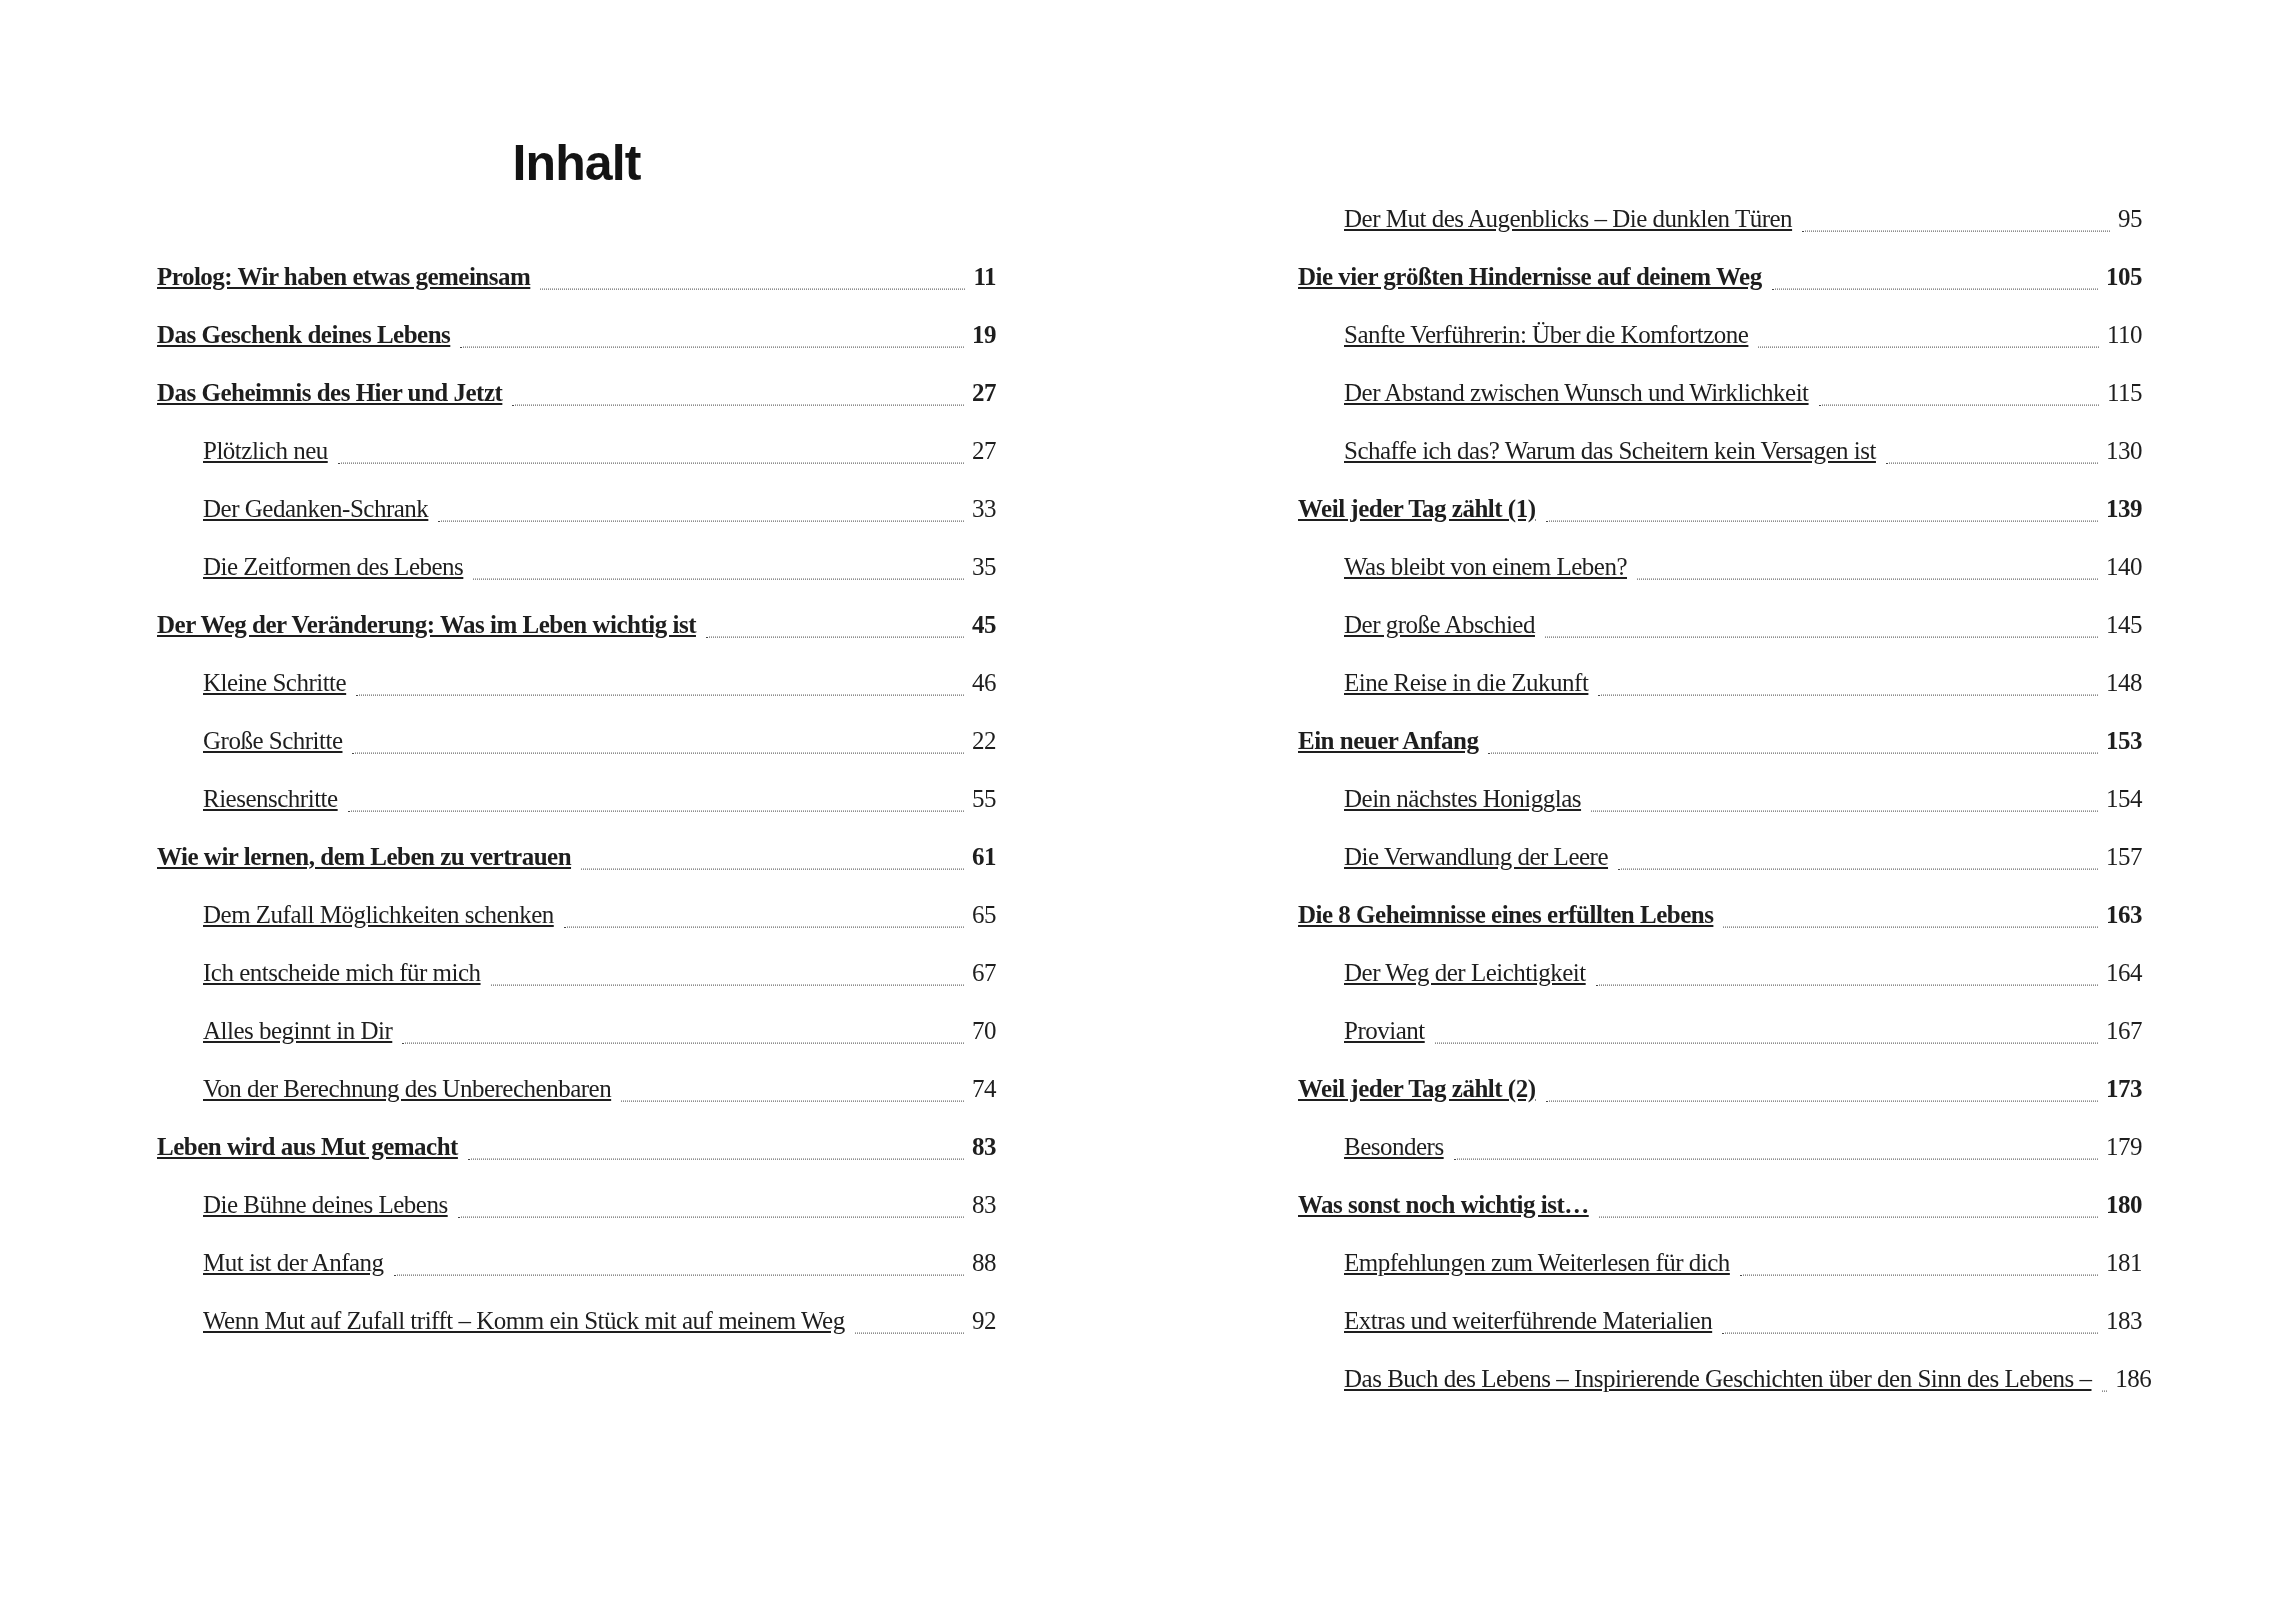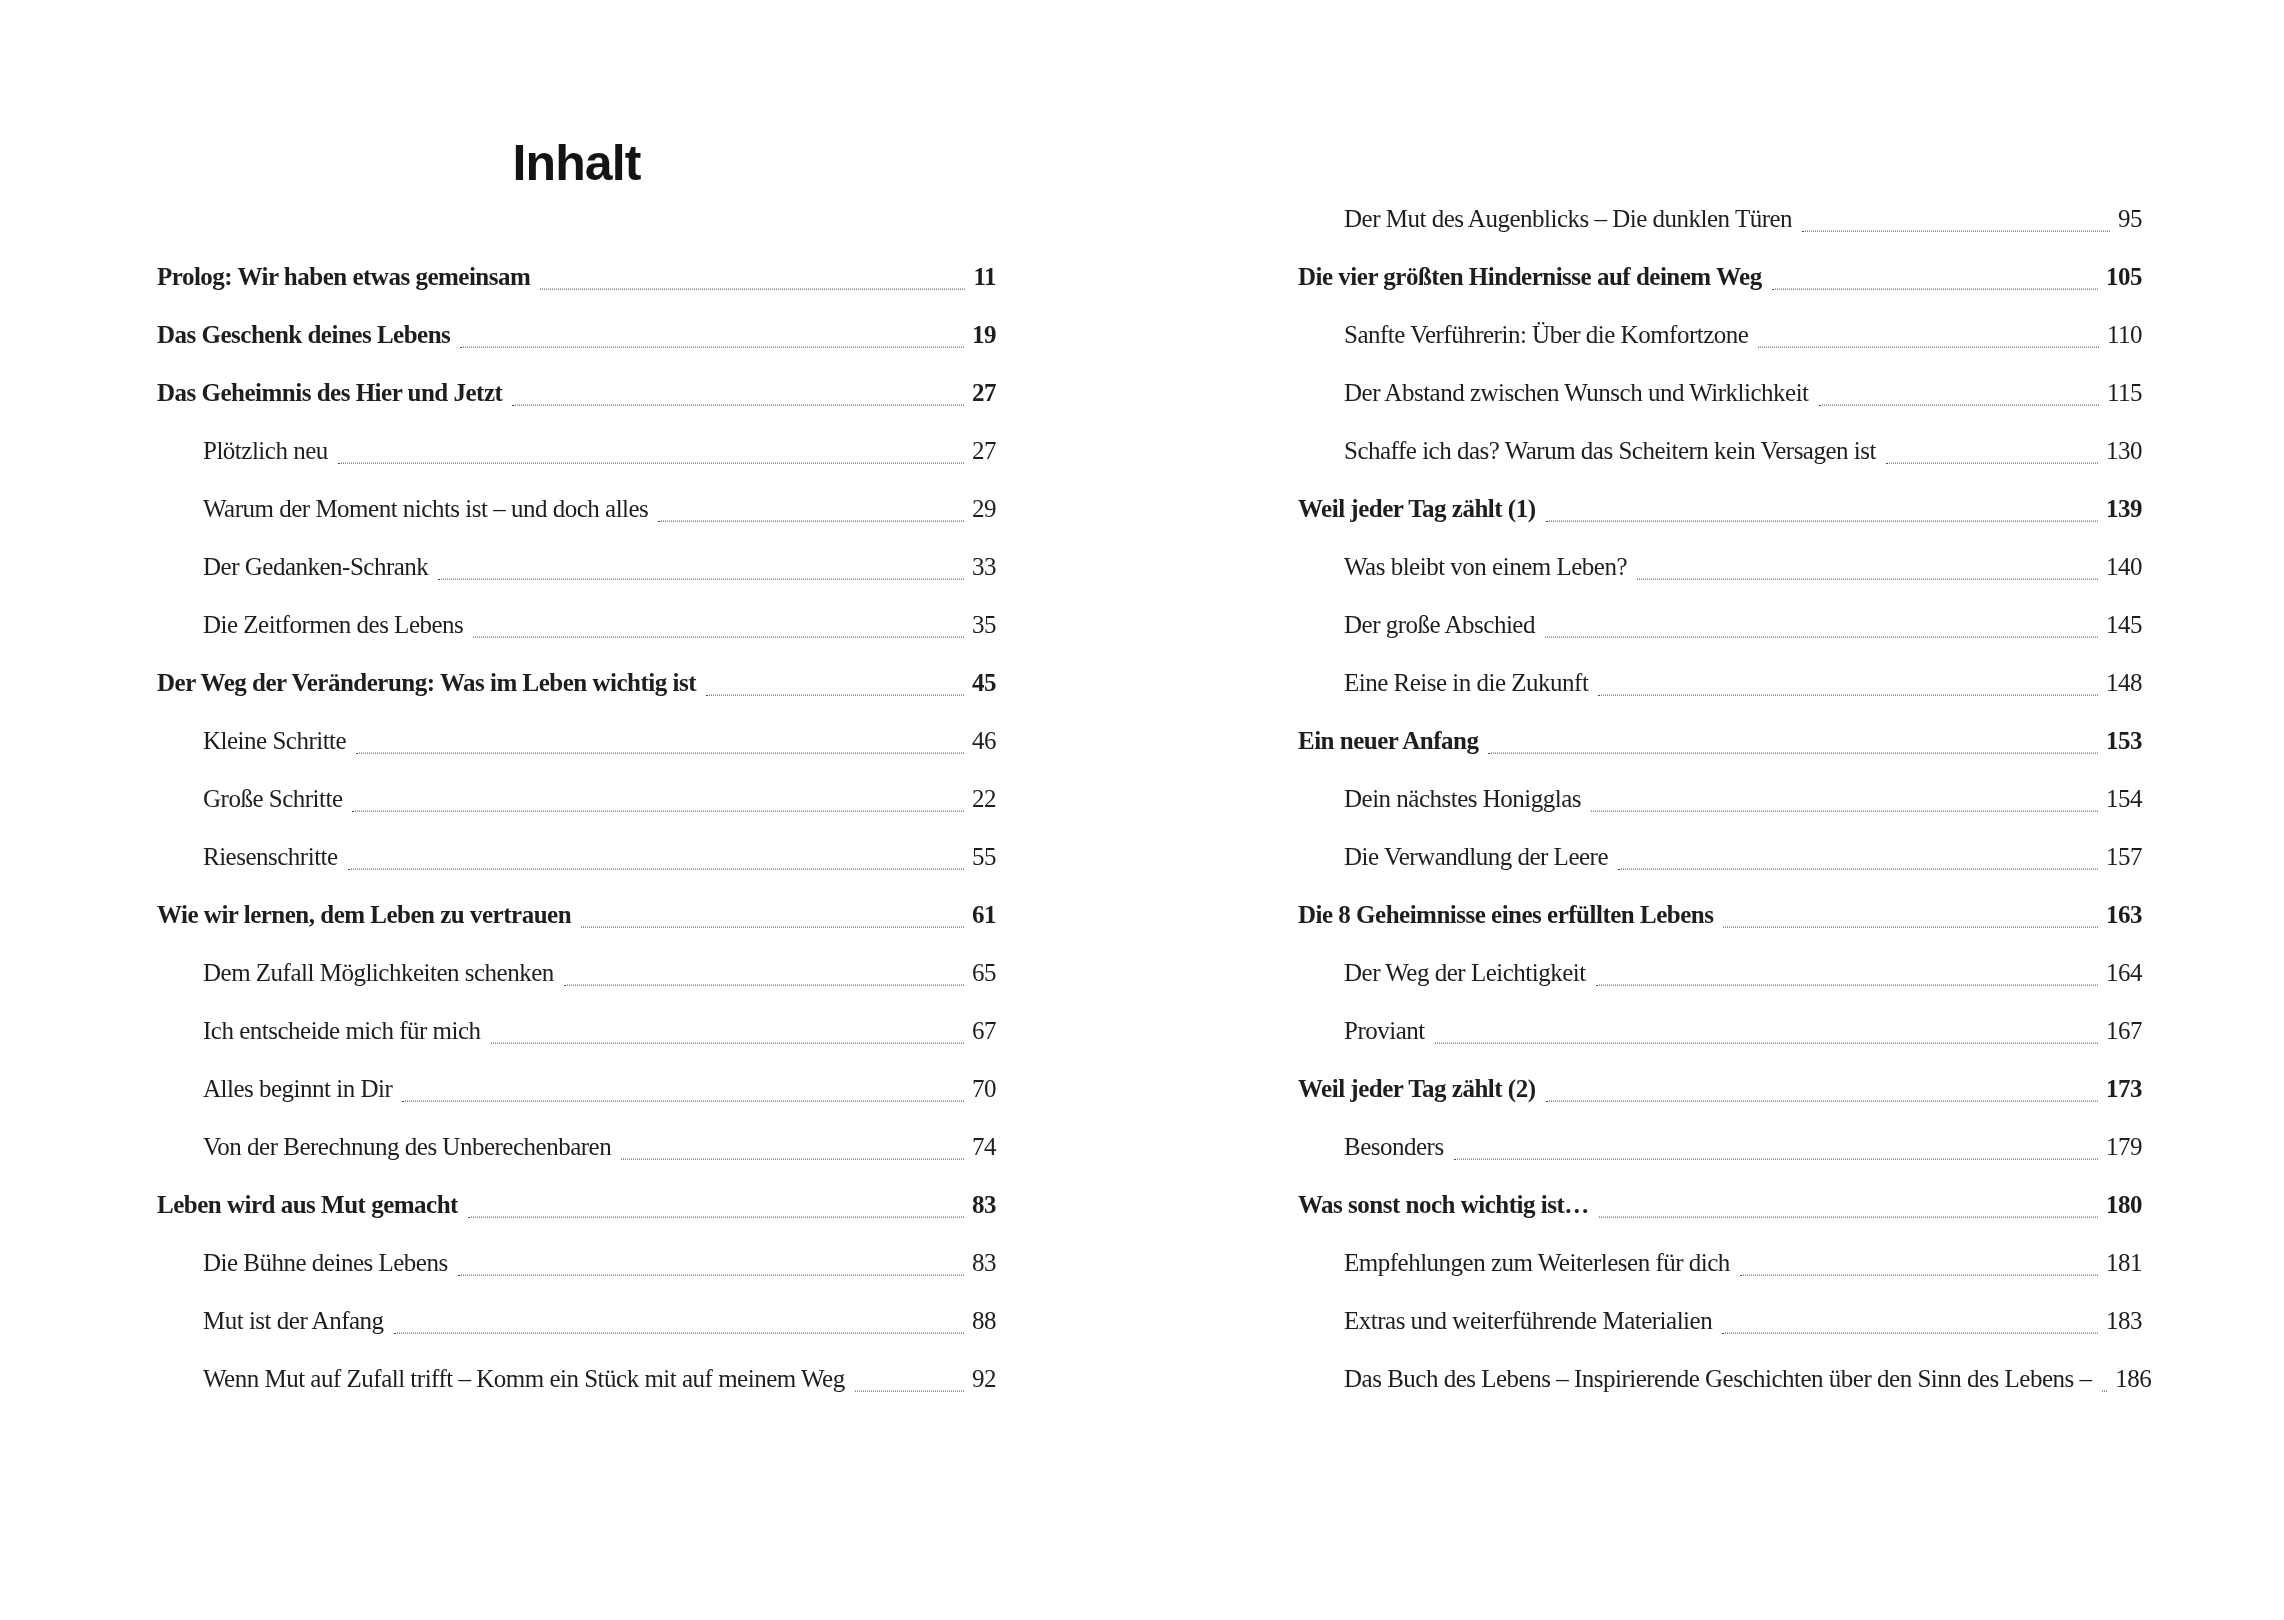--- a/index.html
+++ b/index.html
@@ -51,20 +51,21 @@
     white-space: nowrap;
   }
   .row.chapter {
     font-weight: 700;
   }
   .row.sub {
     padding-left: 46px;
   }
   .label {
     flex: 0 0 auto;
+    text-decoration: underline;
   }
   .dots {
     flex: 1 1 auto;
     min-width: 5.5px;
     border-bottom: 1.8px dotted #454545;
     margin: 0 8.2px 0 10px;
     transform: translateY(4.6px);
   }
   .num {
     flex: 0 0 auto;
@@ -91,25 +92,20 @@
       <span class="label">Das Geheimnis des Hier und Jetzt</span>
       <span class="dots"></span>
       <span class="num">27</span>
     </div>
     <div class="row sub">
       <span class="label">Plötzlich neu</span>
       <span class="dots"></span>
       <span class="num">27</span>
     </div>
     <div class="row sub">
-      <span class="label">Warum der Moment nichts ist – und doch alles</span>
-      <span class="dots"></span>
-      <span class="num">29</span>
-    </div>
-    <div class="row sub">
       <span class="label">Der Gedanken-Schrank</span>
       <span class="dots"></span>
       <span class="num">33</span>
     </div>
     <div class="row sub">
       <span class="label">Die Zeitformen des Lebens</span>
       <span class="dots"></span>
       <span class="num">35</span>
     </div>
     <div class="row chapter">

